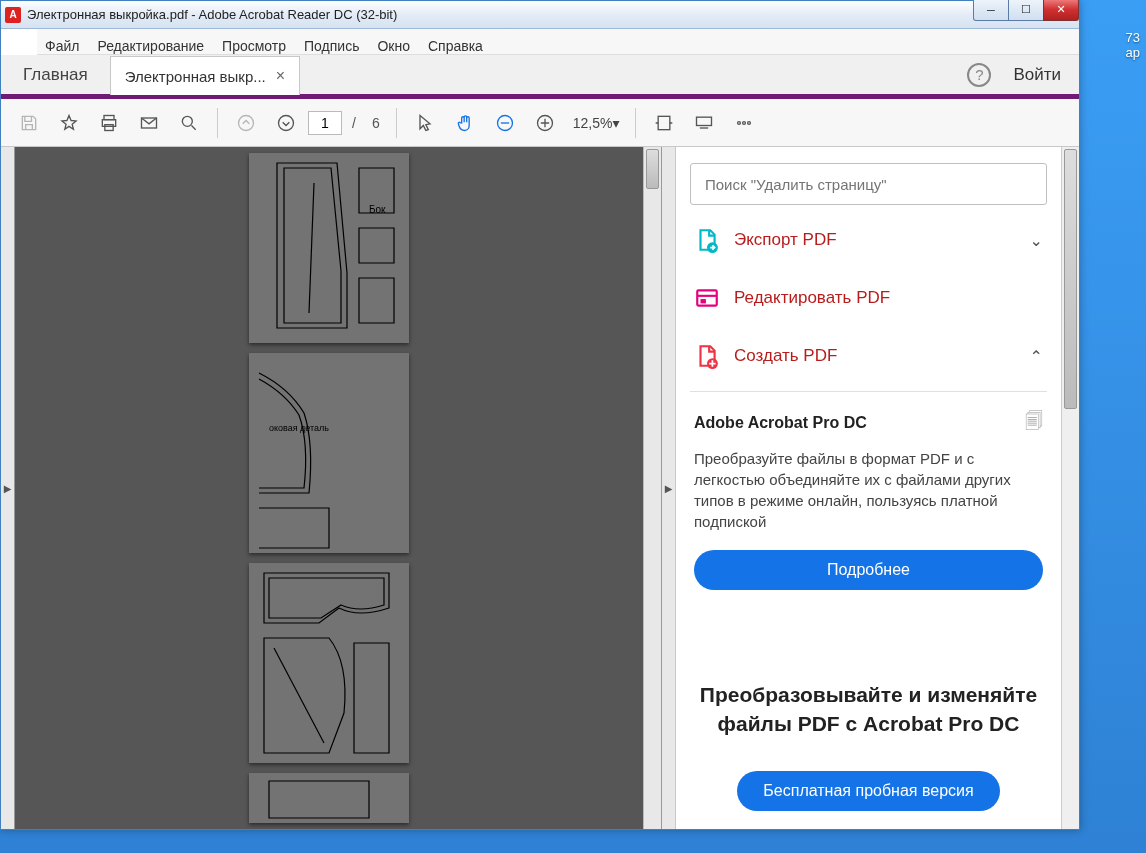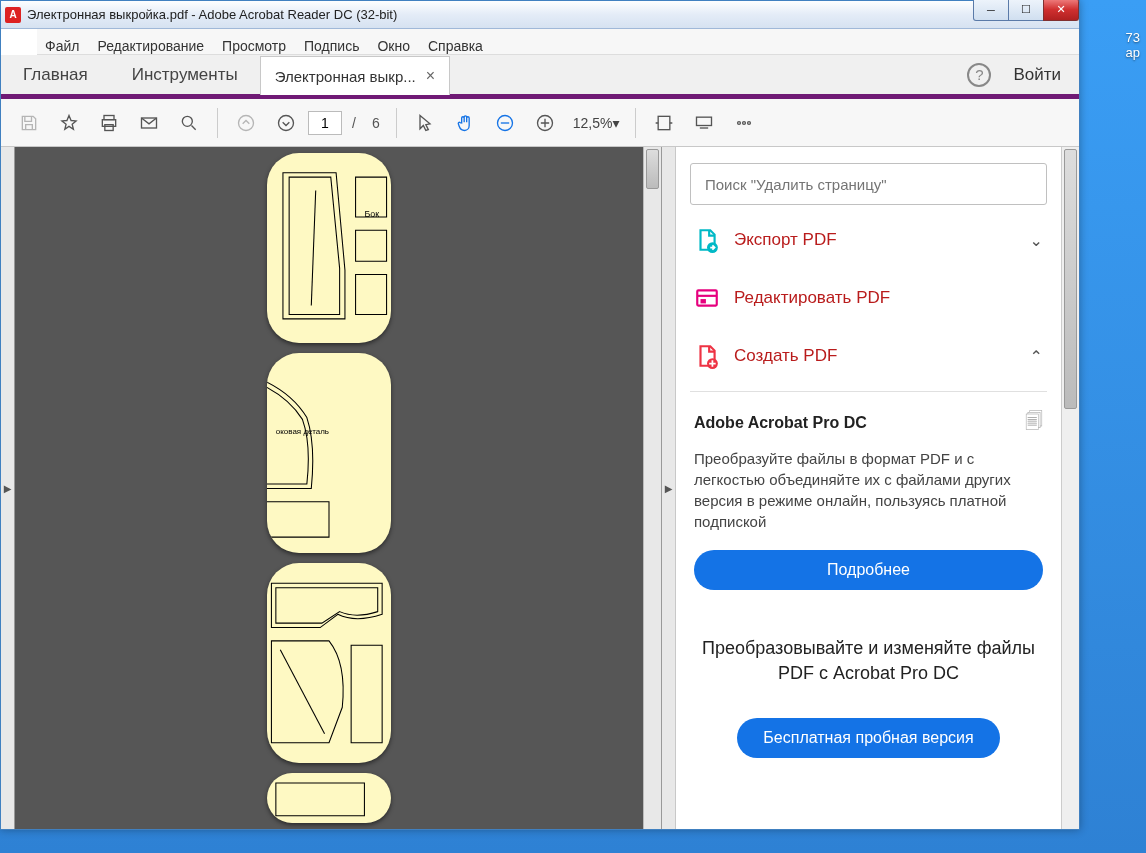--- a/index.html
+++ b/index.html
@@ -34,21 +34,21 @@
 .tbtn svg { width:20px; height:20px; stroke:#555; fill:none; stroke-width:1.6; }
 .tbtn.blue svg { stroke:#1473e6; }
 .tbtn.disabled { opacity:0.4; cursor:default;}
 
 .content { display: flex; height: calc(100% - 28px - 26px - 44px - 48px); }
 
 .doc-area { flex: 1; background: #565656; position: relative; display:flex; }
 .edge-tab { width: 14px; background: #e8e8e8; border-right:1px solid #999; display:flex; align-items:center; justify-content:center; color:#555; font-size:10px; cursor:pointer;}
 .edge-tab.right { border-left:1px solid #999; border-right:none;}
 .pages-col { flex:1; overflow:hidden; display:flex; flex-direction:column; align-items:center; padding-top:6px; gap:10px; }
-.page { background:#fef9c3; width:124px; box-shadow:0 2px 4px rgba(0,0,0,0.5); position:relative; overflow:hidden;border-radius:32px;}
+.page { background:#737373; width:160px; box-shadow:0 2px 4px rgba(0,0,0,0.5); position:relative; overflow:hidden;}
 .page.p1{height:190px;} .page.p2{height:200px;} .page.p3{height:200px;} .page.p4{height:50px;}
 .page svg { width:100%; height:100%; }
 .vscroll { width:18px; background:#e8e8e8; border-left:1px solid #bbb; position:relative;}
 .vscroll .thumb { position:absolute; top:2px; left:2px; right:2px; height:40px; background:linear-gradient(180deg,#ddd,#bbb); border:1px solid #999; border-radius:2px;}
 
 .sidebar { width: 404px; background: #fff; border-left: 1px solid #c8c8c8; display:flex; }
 .side-content { flex:1; padding: 16px 14px 10px 14px; overflow:hidden; display:flex; flex-direction:column; gap:12px;}
 .side-scroll { width:18px; background:#efefef; border-left:1px solid #ccc; position:relative;}
 .side-scroll .thumb { position:absolute; top:2px; left:2px; right:2px; height:260px; background:linear-gradient(180deg,#ddd,#bbb); border:1px solid #999; border-radius:2px;}
 
@@ -61,21 +61,21 @@
 .tool-row .chev { color:#555; font-size:16px;}
 
 .promo { border-top:1px solid #e0e0e0; padding:16px 4px 8px 4px; }
 .promo-head { display:flex; justify-content:space-between; align-items:center; margin-bottom:10px;}
 .promo-title { font-weight:700; font-size:16px; color:#222;}
 .promo-ficon { color:#999; font-size:18px;}
 .promo-text { font-size:15px; color:#444; line-height:1.4;}
 .btn-primary { background:#1473e6; color:#fff; border:none; border-radius:22px; height:40px; font-size:16px; cursor:pointer; width:100%; margin-top:18px;}
 
 .promo2 { text-align:center; margin-top:26px; }
-.promo2-title { font-weight:400; font-size:18px; color:#222; line-height:1.4;}
+.promo2-title { font-weight:700; font-size:21px; color:#222; line-height:1.4;margin-top:44px;}
 .btn-primary.sm { width:auto; padding:0 26px; margin-top:32px; display:inline-block;}
 
 
 .desktop-right { position:absolute; top:30px; right:6px; color:#fff; font-size:13px; text-align:left; text-shadow:0 1px 2px rgba(0,0,0,0.5);}
 </style>
 </head>
 <body>
 
 <div class="desktop-right">
   <div>73</div>
@@ -98,21 +98,20 @@
     <span>Файл</span>
     <span>Редактирование</span>
     <span>Просмотр</span>
     <span>Подпись</span>
     <span>Окно</span>
     <span>Справка</span>
   </div>
 
   <div class="tabs-row">
     <div class="tab-home">Главная</div>
-    <div class="tab-tools">Инструменты</div>
     <div class="doc-tab">
       <span>Электронная выкр...</span>
       <span class="x">×</span>
     </div>
     <div class="tabs-right">
       <div class="help-icon">?</div>
       <div class="login-btn">Войти</div>
     </div>
   </div>
 
@@ -303,21 +302,21 @@
             </svg>
           <span class="tlabel">Создать PDF</span>
           <span class="chev">⌃</span>
         </div>
 
         <div class="promo">
           <div class="promo-head">
             <span class="promo-title">Adobe Acrobat Pro DC</span>
             <span class="promo-ficon">🗐</span>
           </div>
-          <div class="promo-text">Преобразуйте файлы в формат PDF и с легкостью объединяйте их с файлами других версия в режиме онлайн, пользуясь платной подпиской</div>
+          <div class="promo-text">Преобразуйте файлы в формат PDF и с легкостью объединяйте их с файлами других типов в режиме онлайн, пользуясь платной подпиской</div>
           <button class="btn-primary">Подробнее</button>
         </div>
 
         <div class="promo2">
           <div class="promo2-title">Преобразовывайте и изменяйте файлы PDF с Acrobat Pro DC</div>
           <button class="btn-primary sm">Бесплатная пробная версия</button>
         </div>
       </div>
       <div class="side-scroll">
           <div class="thumb"></div>

